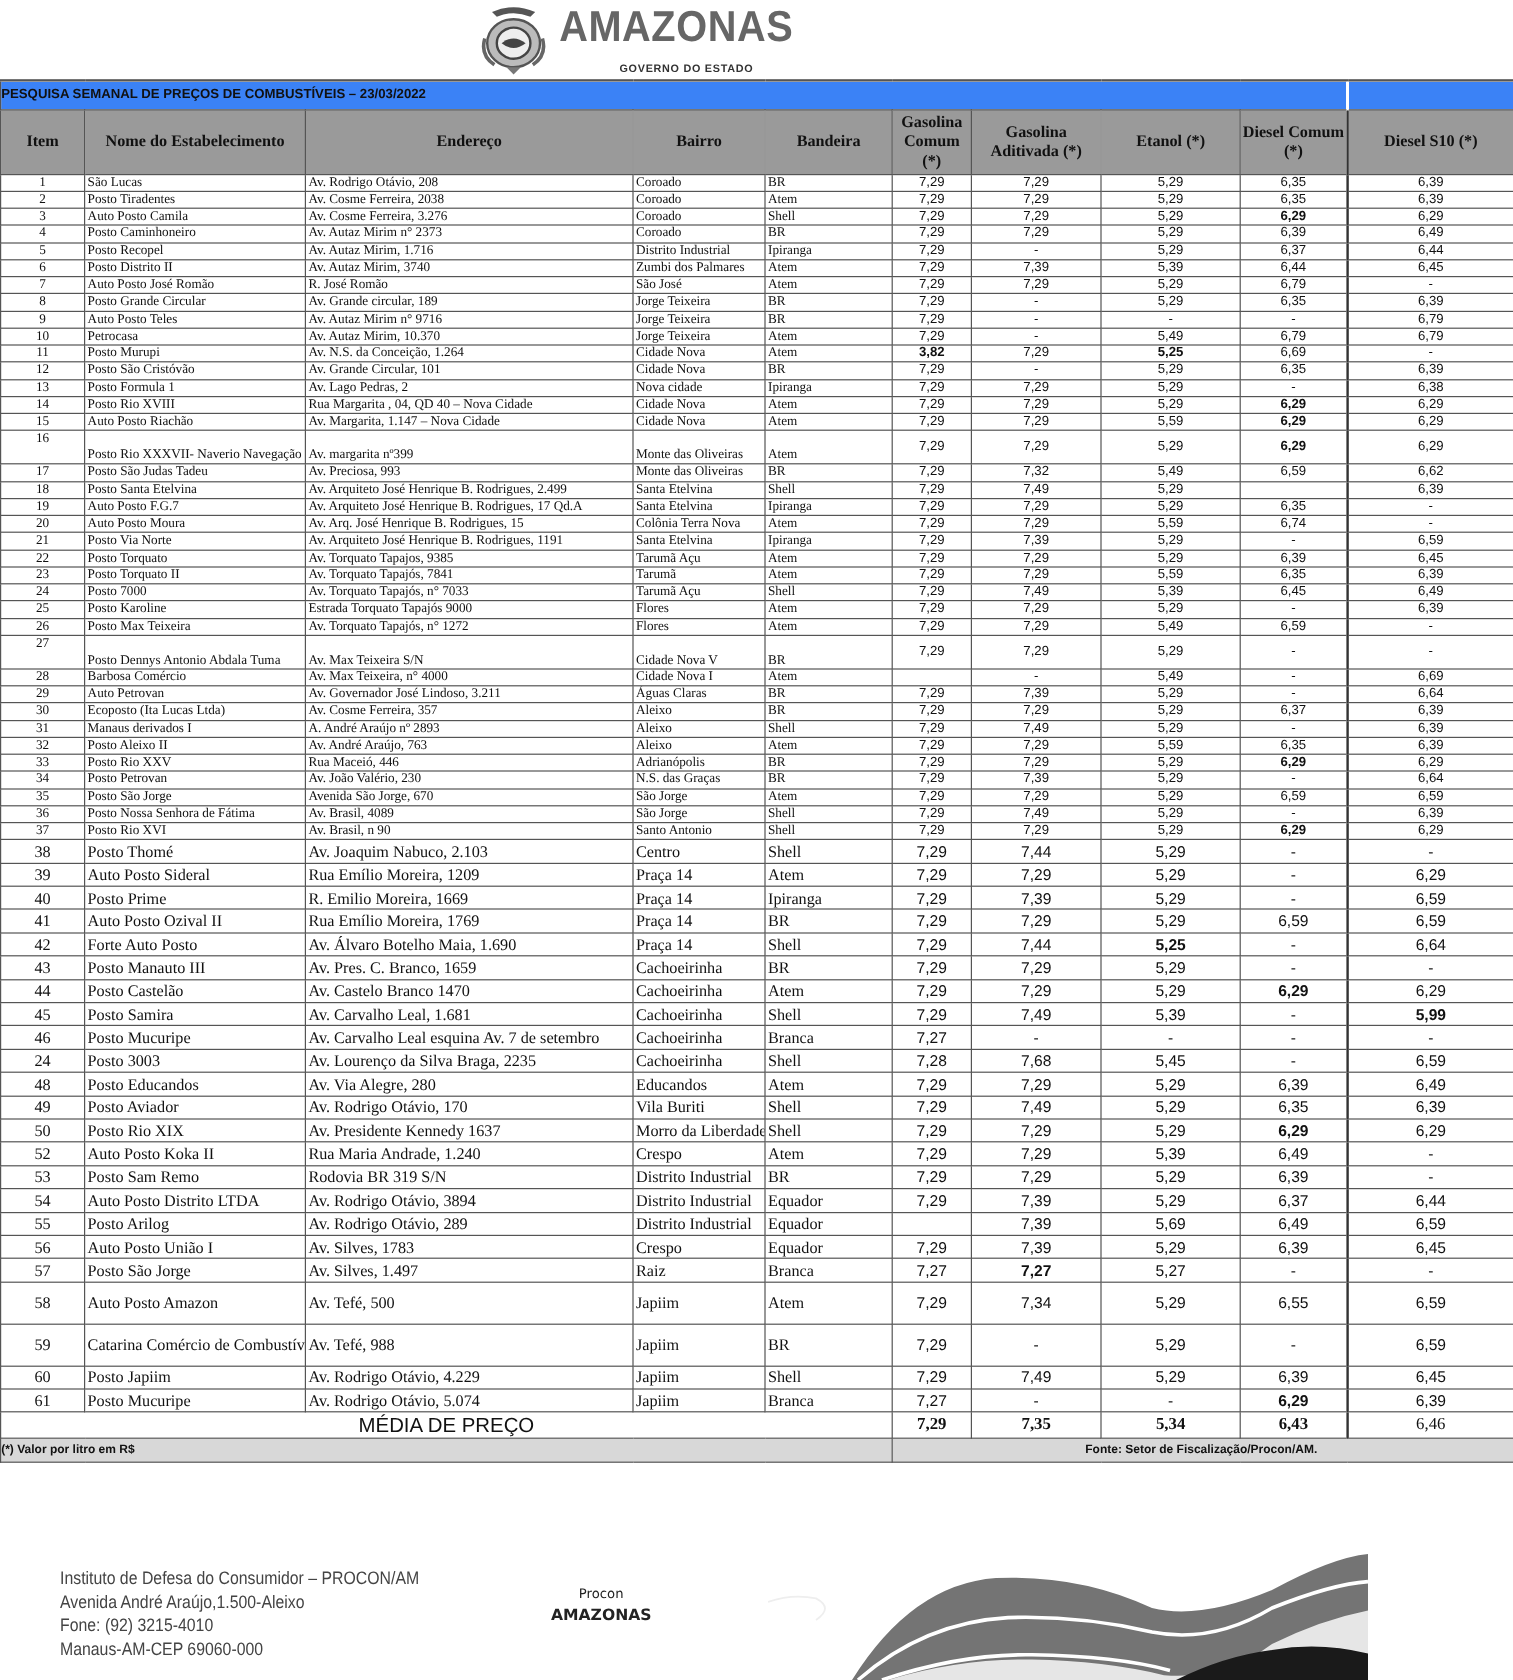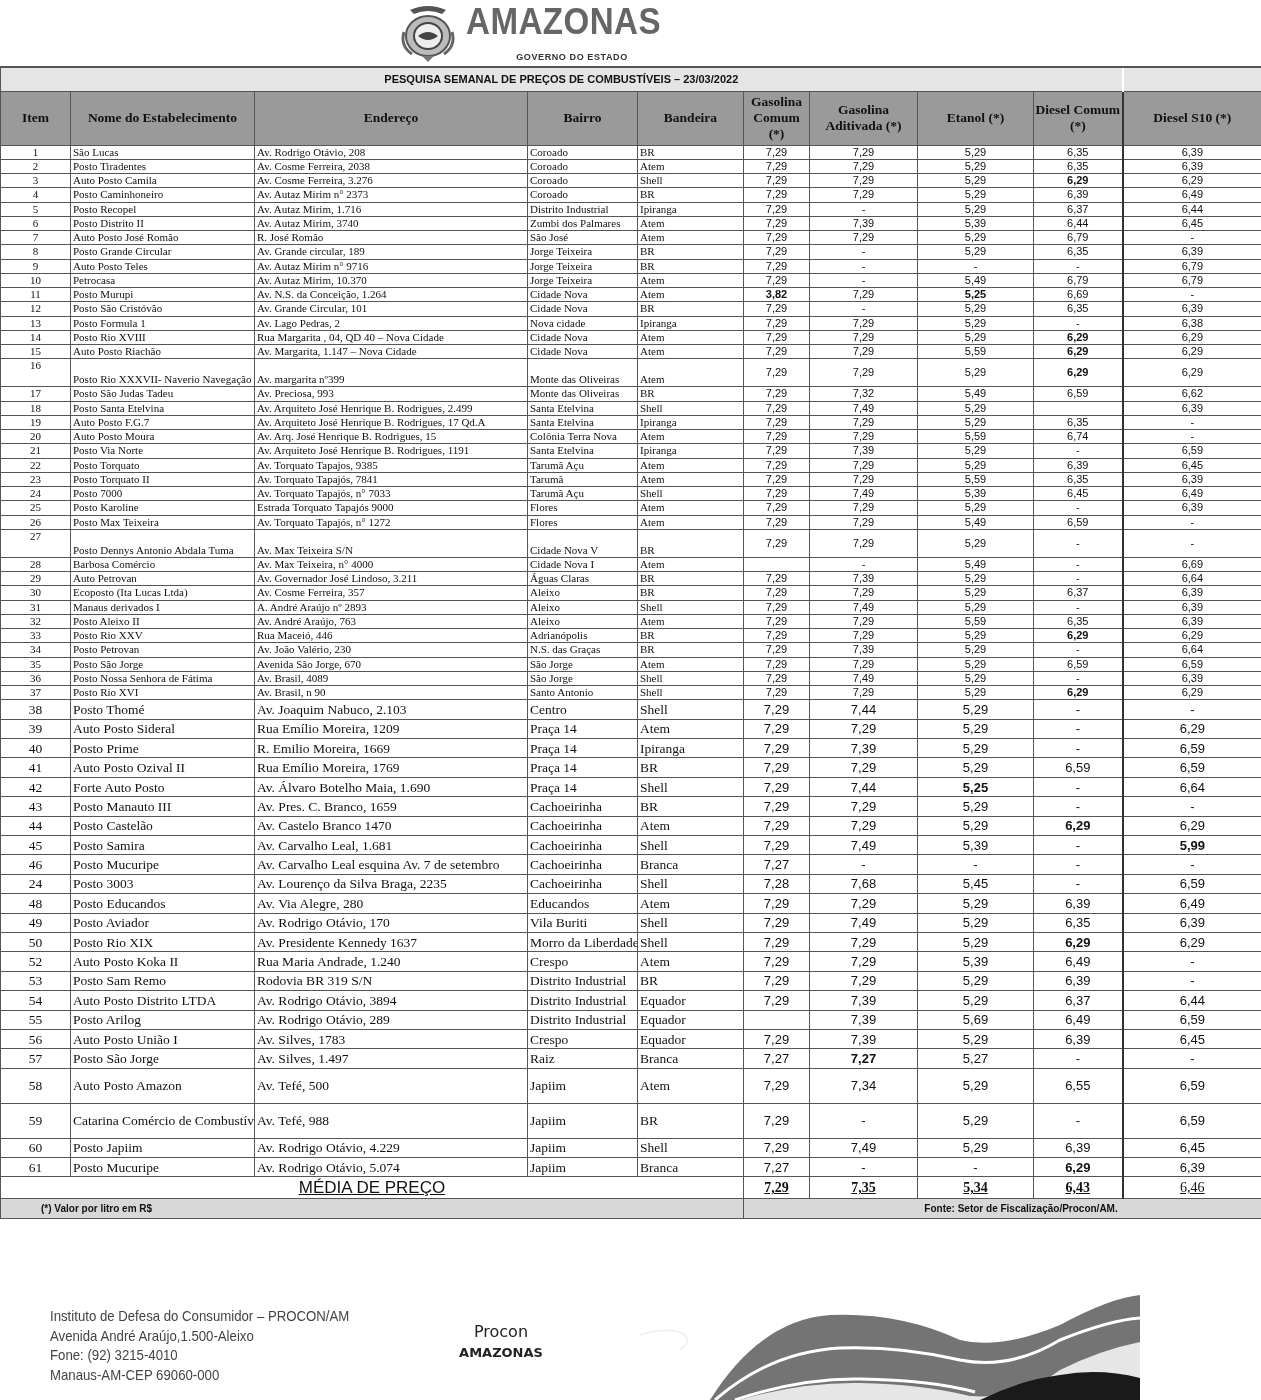--- a/index.html
+++ b/index.html
@@ -10,48 +10,48 @@
   .logo { position: absolute; left: 396px; top: 2px; height: 62px; display: flex; align-items: center; }
   .crest { width: 64px; height: 62px; }
   .logo-text { margin-left: 6px; display: flex; flex-direction: column; align-items: center; }
   .logo-title { font-family: "Liberation Sans", sans-serif; font-weight: bold; font-size: 36px; color: #666; letter-spacing: 0.5px; line-height: 36px; transform: scaleX(0.92); transform-origin: left; }
   .logo-sub { font-family: "Liberation Sans", sans-serif; font-weight: bold; font-size: 9px; color: #333; letter-spacing: 0.6px; margin-top: 12px; }
 
   
   .sheet { position: absolute; left: 0; top: 66px; width: 1261px; }
   table { border-collapse: collapse; table-layout: fixed; width: 1261px; }
   td, th { border: 1px solid #555; overflow: hidden; white-space: nowrap; }
-  .title-row td { background: #e5e5e5; height: 24px; font-family: "Liberation Sans", sans-serif; font-weight: bold; font-size: 11px; text-align: center; border-top: 2px solid #555; }
+  .title-row td { background: #3b82f6; height: 24px; font-family: "Liberation Sans", sans-serif; font-weight: bold; font-size: 11px; border-top: 2px solid #555; }
   .title-row td.sep { border-left: 2px solid #fff; }
   .head-row th { background: #9a9a9a; color: #111; font-family: "Liberation Serif", serif; font-weight: bold; font-size: 13.5px; height: 54px; line-height: 16px; white-space: normal; text-align: center; }
   .head-row th.s10 { border-left: 2px solid #333; }
   tbody.small td { font-size: 11px; height: 14.25px; line-height: 13px; padding: 0 2px; }
   tbody.big td { font-size: 13.5px; height: 19.4px; line-height: 17px; padding: 0 2px; }
   td.num { text-align: center; font-family: "Liberation Sans", sans-serif; }
   tbody.small td.num { font-size: 11px; }
   tbody.big td.num { font-size: 13px; }
   td.c { text-align: center; }
   td.bold { font-weight: bold; }
   td.s10 { border-left: 2px solid #333; }
   tr.tall td { height: 28px; vertical-align: bottom; }
   tr.tall td.num, tr.tall td.c { vertical-align: middle; }
   tr.tall td.item { vertical-align: top; }
   tr.tall td.name2 { white-space: normal; line-height: 14px; }
   tr.tall2 td { height: 35px; margin-left: 20px; }
-  .avg-row td { height: 22px; font-size: 13.5px; text-decoration: underline; }
+  .avg-row td { height: 22px; font-size: 13.5px; }
   .avg-row td.label { text-align: center; font-family: "Liberation Sans", sans-serif; font-size: 17px; border-right: 1px solid #555; }
   .avg-row td.num { font-family: "Liberation Serif", serif; font-weight: bold; font-size: 14px; }
   .avg-row td.s10 { font-weight: normal; }
-  .foot-row td { background: #d8d8d8; height: 20px; font-family: "Liberation Sans", sans-serif; font-weight: bold; font-size: 10px; padding-left: 40px; }
+  .foot-row td { background: #d8d8d8; height: 20px; font-family: "Liberation Sans", sans-serif; font-weight: bold; font-size: 10px; }
   .foot-row td.src { text-align: center; padding-right: 3px; }
 
   
   .contact { position: absolute; left: 50px; top: 1306px; font-family: "Liberation Sans", sans-serif; font-size: 15px; color: #444; line-height: 19.5px; transform: scaleX(0.88); transform-origin: left; }
   .procon { position: absolute; left: 456px; top: 1322px; width: 90px; text-align: center; font-family: "DejaVu Sans", sans-serif; color: #222; }
-  .procon .p1 { font-size: 16px; }
+  .procon .p1 { font-size: 11px; }
   .procon .p2 { font-size: 13px; font-weight: bold; margin-top: 4px; }
   .waves { position: absolute; left: 640px; top: 1280px; width: 621px; height: 120px; }
 </style>
 </head>
 <body>
 
 <div class="logo">
   <svg class="crest" viewBox="0 0 64 62">
     <path d="M14 8 Q32 0 50 8 L46 12 Q32 6 18 12 Z" fill="#555"></path>
     <ellipse cx="32" cy="34" rx="22" ry="20" fill="#bbb" stroke="#555" stroke-width="2"></ellipse>

